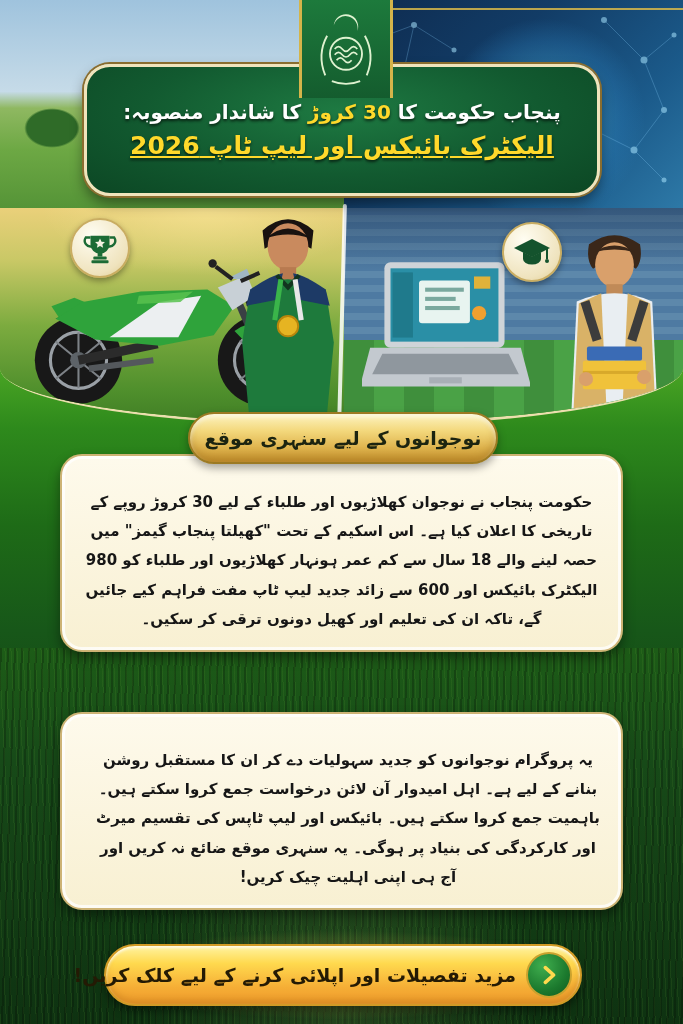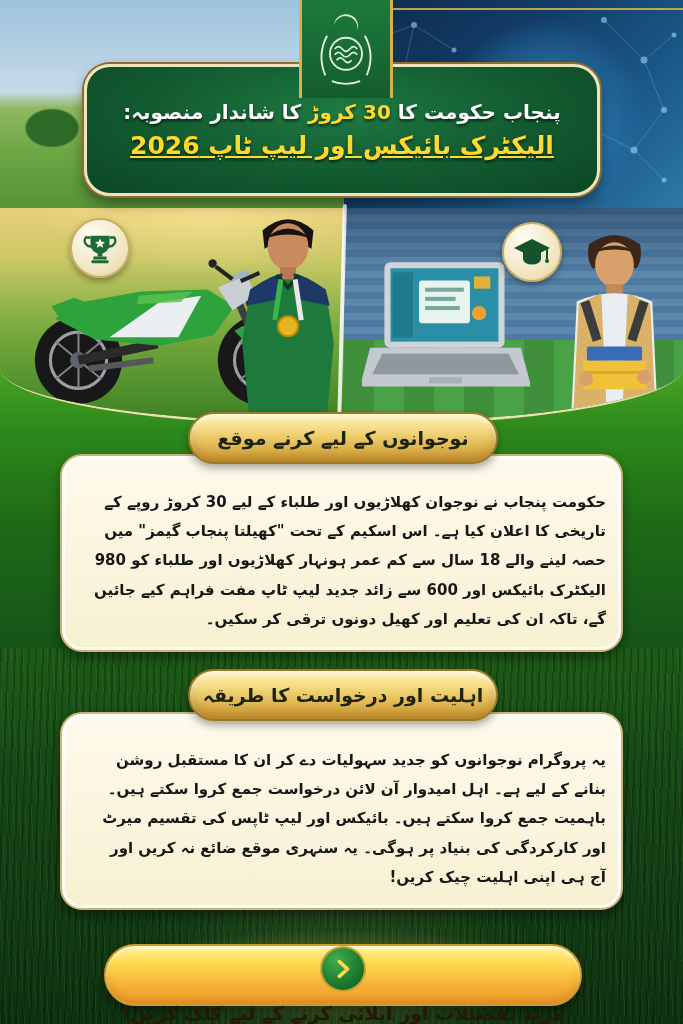--- a/index.html
+++ b/index.html
@@ -115,38 +115,38 @@
   .ribbon1 { top:412px; }
   .ribbon2 { top:669px; }
 
   
   .text-box {
     position:absolute; left:60px; width:563px; height:198px; z-index:6;
     background:linear-gradient(180deg,#fefaec,#f8f0d2);
     border:2px solid #cdb375; border-radius:22px;
     box-shadow:0 6px 12px rgba(0,0,0,0.4), inset 0 0 0 3px rgba(255,255,255,0.75);
     display:flex; align-items:center; justify-content:center;
-    direction:rtl; text-align:right; padding:28px 15px 12px;
+    direction:rtl; text-align:center; padding:28px 15px 12px;
   }
   .box1 { top:454px; }
   .box2 { top:712px;padding-left:28px; }
   .text-box p { width:100%; font-size:15px; line-height:1.95; font-weight:bold; color:#161616; }
 
   
   .cta-glow {
     position:absolute; left:88px; top:930px; width:508px; height:90px; z-index:6;
     background:radial-gradient(ellipse at center, rgba(255,220,90,0.40), transparent 70%);
   }
   .cta-button {
     position:absolute; left:104px; top:944px; width:478px; height:62px; z-index:7;
     border-radius:31px; direction:rtl; cursor:pointer;
     background:linear-gradient(180deg,#fff3a0 0%,#ffd94e 30%,#f5ad35 72%,#ef9c2c 100%);
     border:2px solid #d19a26;
     box-shadow:0 5px 10px rgba(0,0,0,0.45), inset 0 2px 3px rgba(255,255,250,0.85), inset 0 -4px 6px rgba(180,110,20,0.4);
-    display:flex; align-items:center; gap:10px; padding:0 8px;flex-direction:column;
+    display:flex; align-items:center; gap:10px; padding:0 8px;
   }
   .cta-arrow {
     width:46px; height:46px; border-radius:50%; flex:0 0 auto;
     background:radial-gradient(circle at 35% 28%, #3fae4e, #1c7a2e 60%, #0e5a1e);
     border:2px solid #caa22e;
     display:flex; align-items:center; justify-content:center;
   }
   .cta-label { flex:1; text-align:center; font-size:19px; font-weight:bold; color:#241a04; white-space:nowrap; }
 </style>
 </head>
@@ -296,29 +296,26 @@
       <path d="M20,76 Q35,82 50,76" fill="none" stroke="#dff2d0" stroke-width="2"></path>
     </svg>
   </div>
 
   <div class="title-box">
     <div class="title-l1"><span>پنجاب حکومت کا </span><span class="hl">30 کروڑ</span><span> کا شاندار منصوبہ:</span></div>
     <div class="title-l2">الیکٹرک بائیکس اور لیپ ٹاپ 2026</div>
   </div>
 
   <div class="section-ribbon ribbon1">
-    <span>نوجوانوں کے لیے کرنے موقع</span>
+    <span>نوجوانوں کے لیے سنہری موقع</span>
   </div>
   <div class="text-box box1">
     <p>حکومت پنجاب نے نوجوان کھلاڑیوں اور طلباء کے لیے 30 کروڑ روپے کے تاریخی کا اعلان کیا ہے۔ اس اسکیم کے تحت "کھیلتا پنجاب گیمز" میں حصہ لینے والے 18 سال سے کم عمر ہونہار کھلاڑیوں اور طلباء کو 980 الیکٹرک بائیکس اور 600 سے زائد جدید لیپ ٹاپ مفت فراہم کیے جائیں گے، تاکہ ان کی تعلیم اور کھیل دونوں ترقی کر سکیں۔</p>
   </div>
 
-  <div class="section-ribbon ribbon2">
-    <span>اہلیت اور درخواست کا طریقہ</span>
-  </div>
   <div class="text-box box2">
     <p>یہ پروگرام نوجوانوں کو جدید سہولیات دے کر ان کا مستقبل روشن بنانے کے لیے ہے۔ اہل امیدوار آن لائن درخواست جمع کروا سکتے ہیں۔ باہمیت جمع کروا سکتے ہیں۔ بائیکس اور لیپ ٹاپس کی تقسیم میرٹ اور کارکردگی کی بنیاد پر ہوگی۔ یہ سنہری موقع ضائع نہ کریں اور آج ہی اپنی اہلیت چیک کریں!</p>
   </div>
 
   <div class="cta-glow"></div>
   <div class="cta-button">
     <div class="cta-arrow">
       <svg width="22" height="22" viewBox="0 0 24 24">
           <polyline points="8,4 17,12 8,20" fill="none" stroke="#ffd94e" stroke-width="4" stroke-linecap="round" stroke-linejoin="round"></polyline>
         </svg>

